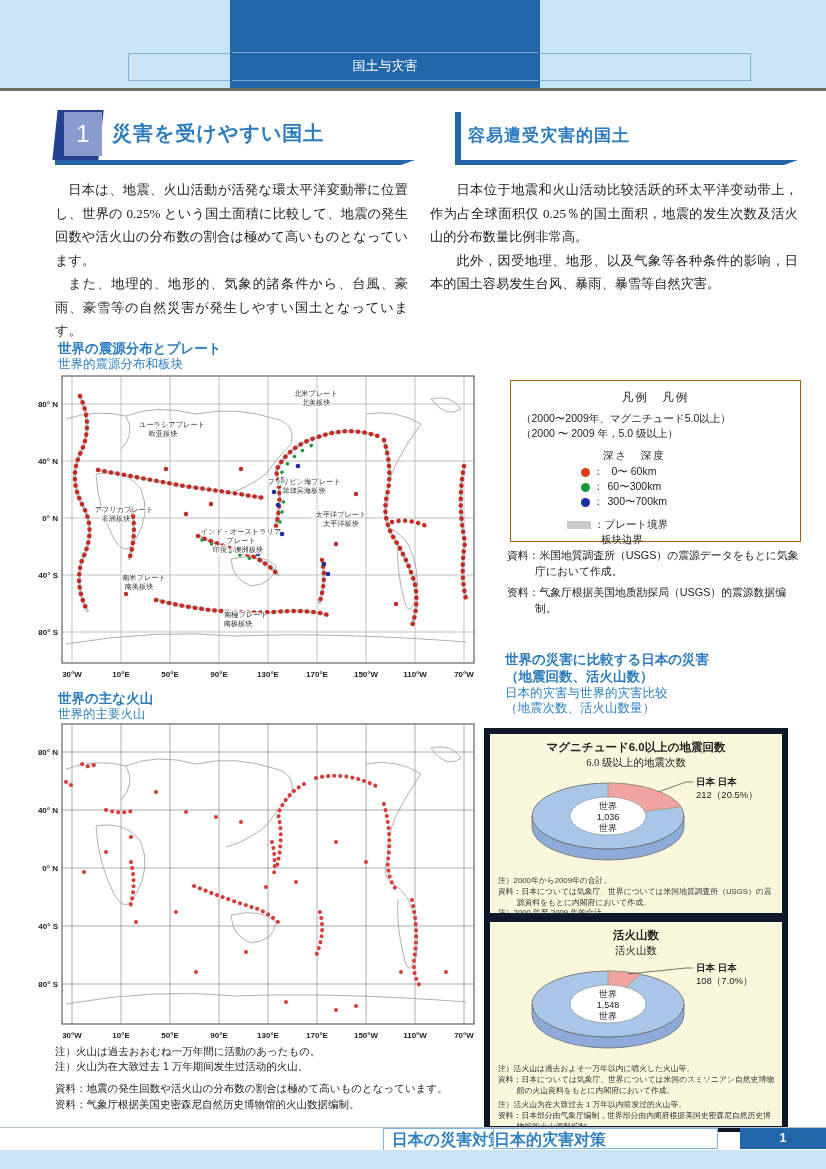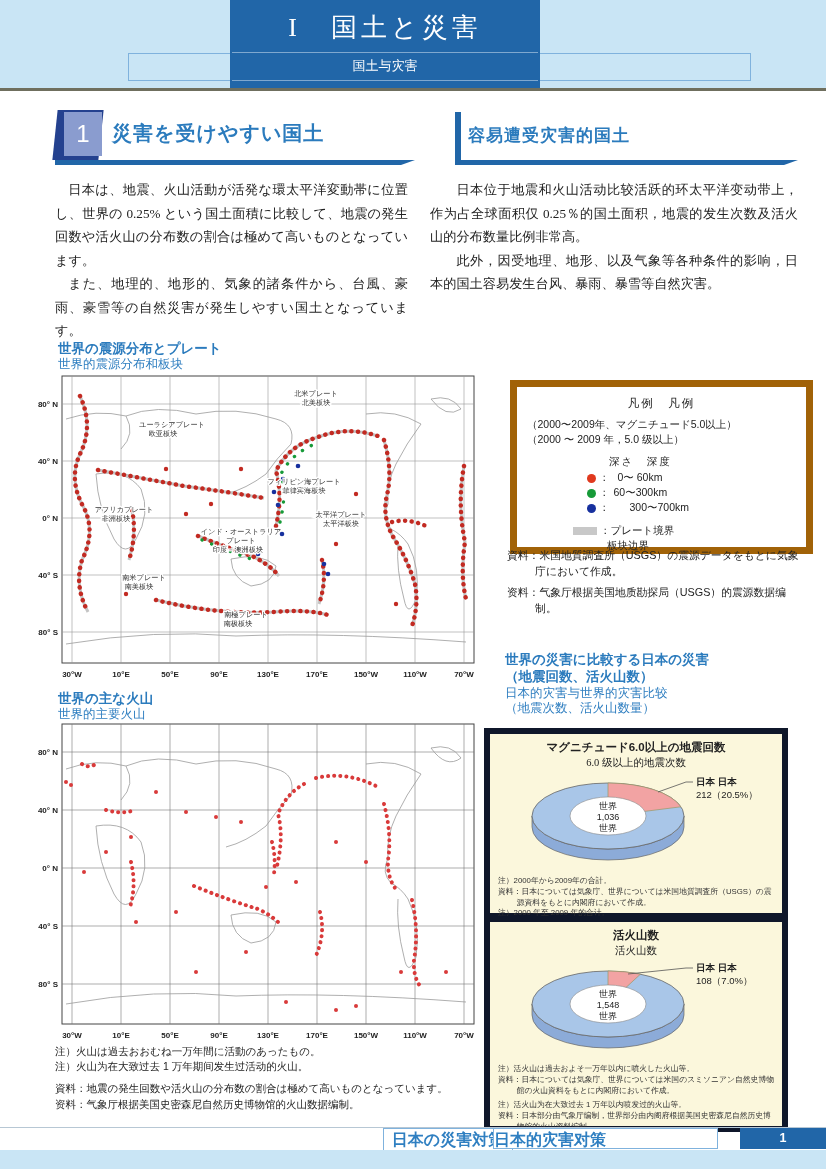--- a/index.html
+++ b/index.html
@@ -28,21 +28,21 @@
   
   .body-ja{font-size:13.2px;line-height:1.78;text-align:justify;}
   .body-ja p{margin:0;text-indent:1em;}
   .body-zh p{margin:0;text-indent:2em;}
 
   
   .cap1{color:#2b7bbd;font-weight:bold;font-size:13.5px;}
   .cap2{color:#2e7ec0;font-size:12.5px;}
 
   
-  .legend{left:510px;top:380px;width:289px;height:160px;background:#fff;border:7px solid #a16207;
+  .legend{left:510px;top:380px;width:289px;height:160px;background:#fff;border:1px solid #a16207;
           font-size:10.5px;color:#222;}
   .legend .ttl{text-align:center;margin-top:9px;font-size:11.5px;letter-spacing:2px;}
   .legend .per{margin:7px 0 0 10px;}
   .legend .depth{margin:8px 0 2px 92px;letter-spacing:2px;}
   .lrow{display:flex;align-items:center;margin:1px 0 0 70px;}
   .dot{width:9px;height:9px;border-radius:50%;display:inline-block;margin-right:3px;}
   .swatch{width:24px;height:8px;background:#c8c8c8;display:inline-block;margin-right:3px;}
   .hang{padding-left:2.6em;text-indent:-2.6em;}
   .src{font-size:10.8px;line-height:1.45;}
 
@@ -67,21 +67,20 @@
 </head>
 <body>
 
 <div id="page">
 
   <div class="abs hdr-band"></div>
   <div class="abs hdr-flank" style="left:128px;width:103px;"></div>
   <div class="abs hdr-flank" style="left:539px;width:210px;"></div>
   <div class="abs hdr-banner"></div>
   <div class="abs hdr-subrow"></div>
-  <div class="abs hdr-title">I　国土と災害</div>
   <div class="abs hdr-subtitle sans">国土与灾害</div>
   <div class="abs hdr-rule"></div>
 
   <div class="abs num-shadow"></div>
   <div class="abs num-box sans">1</div>
   <div class="abs sec-title sans" style="left:112px;top:120px;font-size:20px;">災害を受けやすい国土</div>
   <div class="abs rule-blue" style="left:55px;top:160px;width:360px;"></div>
 
   <div class="abs vbar"></div>
   <div class="abs sec-title sans" style="left:468px;top:124px;font-size:17px;">容易遭受灾害的国土</div>
@@ -221,21 +220,21 @@
       <span style="margin-left:8px;">0〜 60km</span>
     </div>
     <div class="lrow">
       <span class="dot" style="background:#169a38;"></span>
       <span>：</span>
       <span style="margin-left:4px;">60〜300km</span>
     </div>
     <div class="lrow">
       <span class="dot" style="background:#17309e;"></span>
       <span>：</span>
-      <span style="margin-left:20px;">300〜700km</span>
+      <span style="margin-left:4px;">300〜700km</span>
     </div>
     <div class="lrow" style="margin-top:9px;margin-left:56px;">
       <span class="swatch"></span>
       <span>：</span>
       <span>プレート境界</span>
     </div>
     <div style="margin-left:90px;margin-top:1px;">板块边界</div>
   </div>
 
   <div class="abs src sans" style="left:507px;top:548px;width:296px;">

